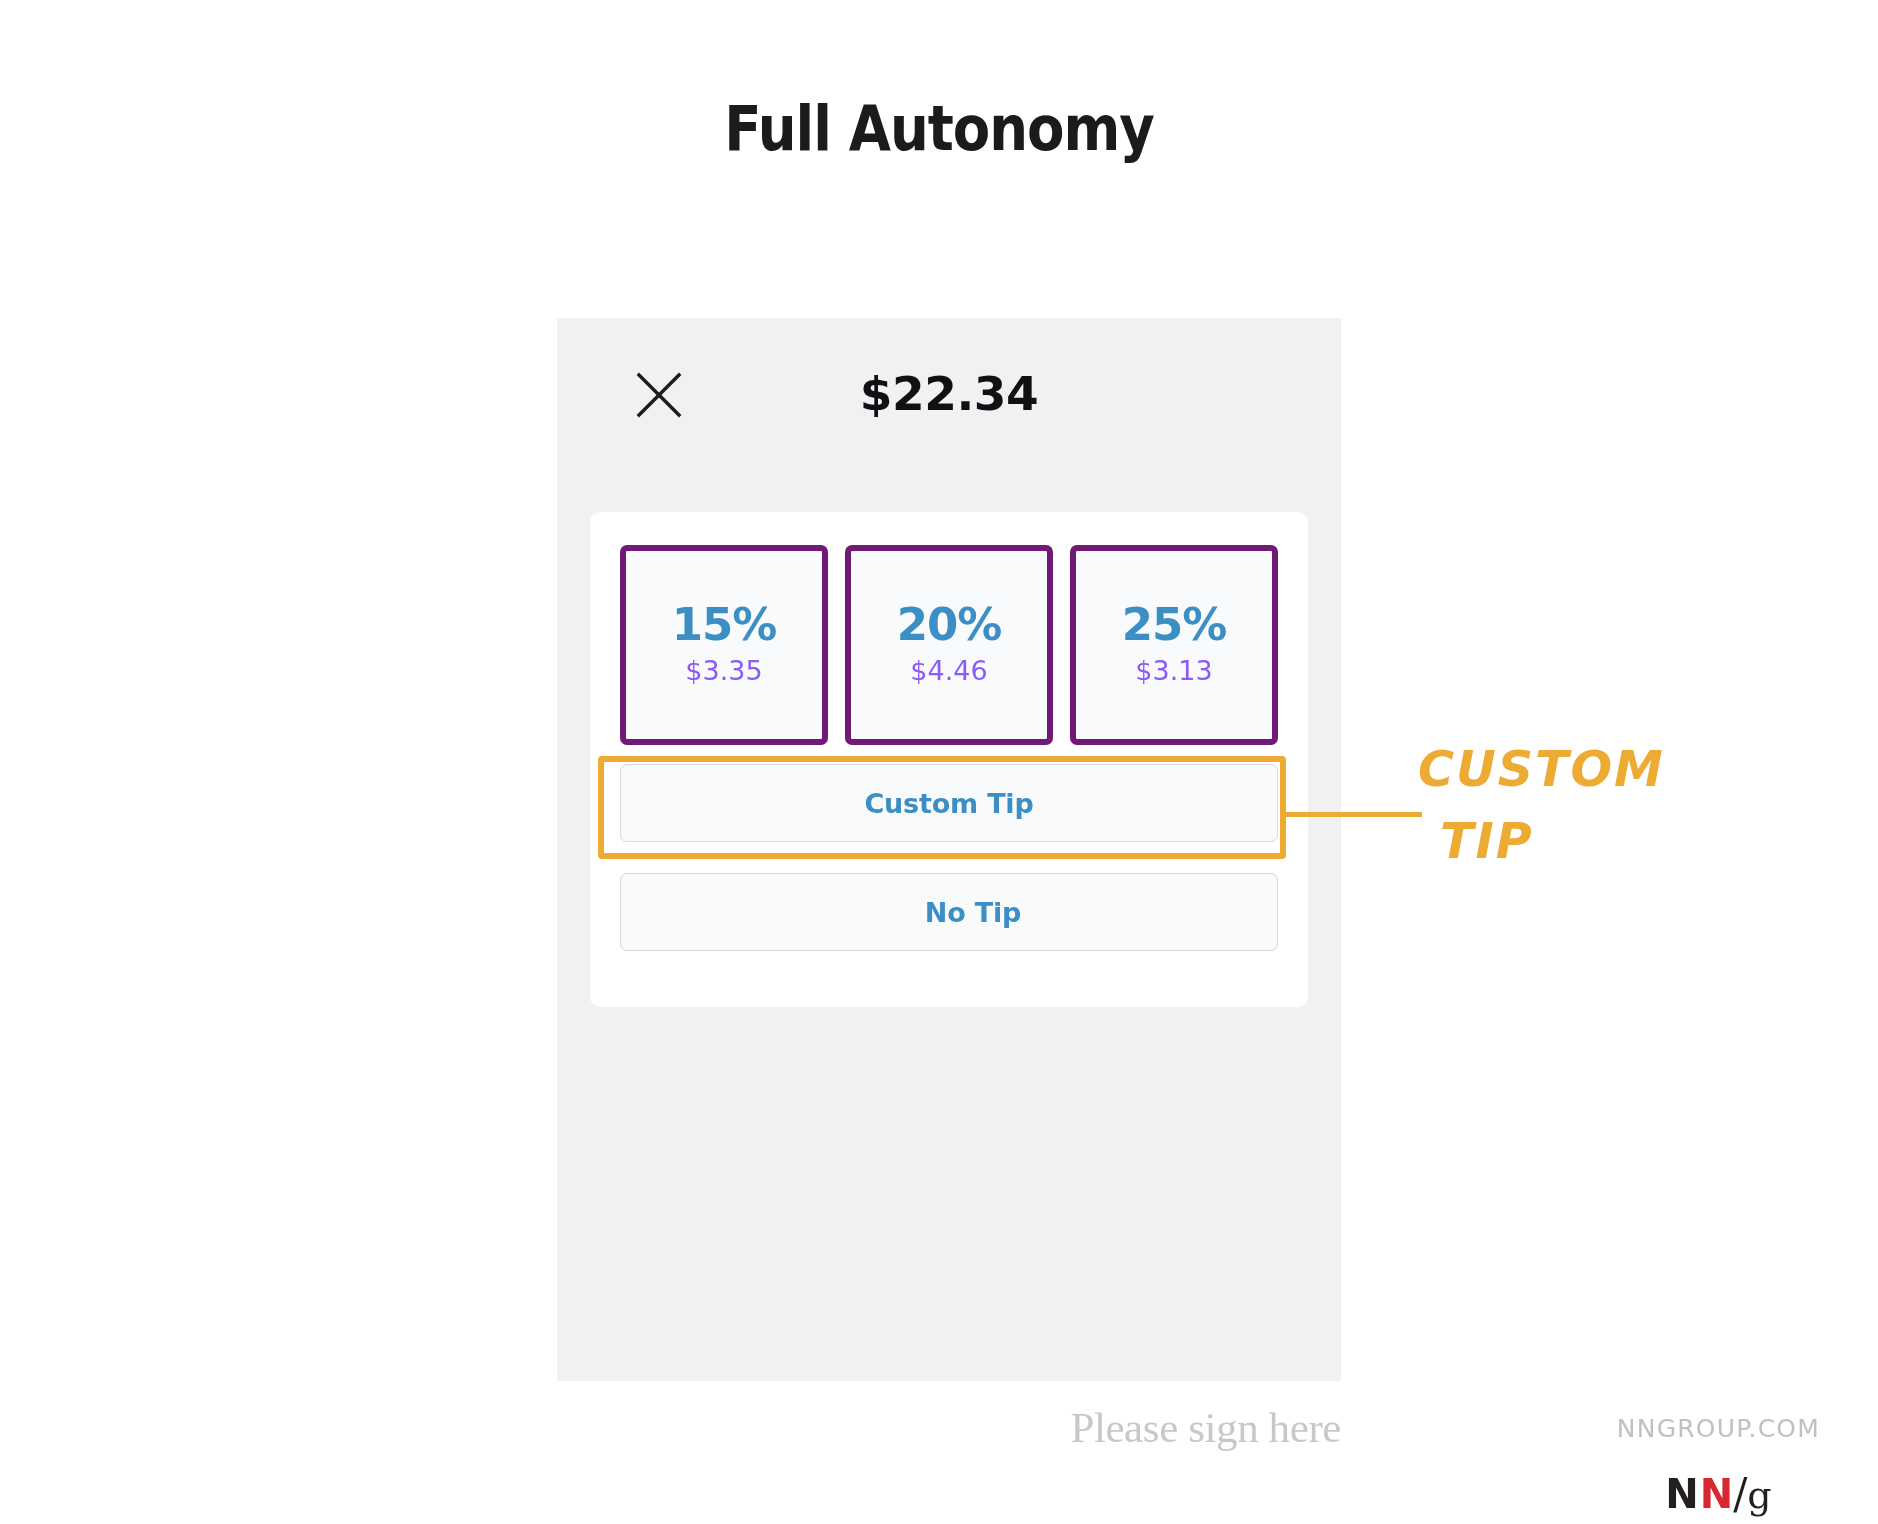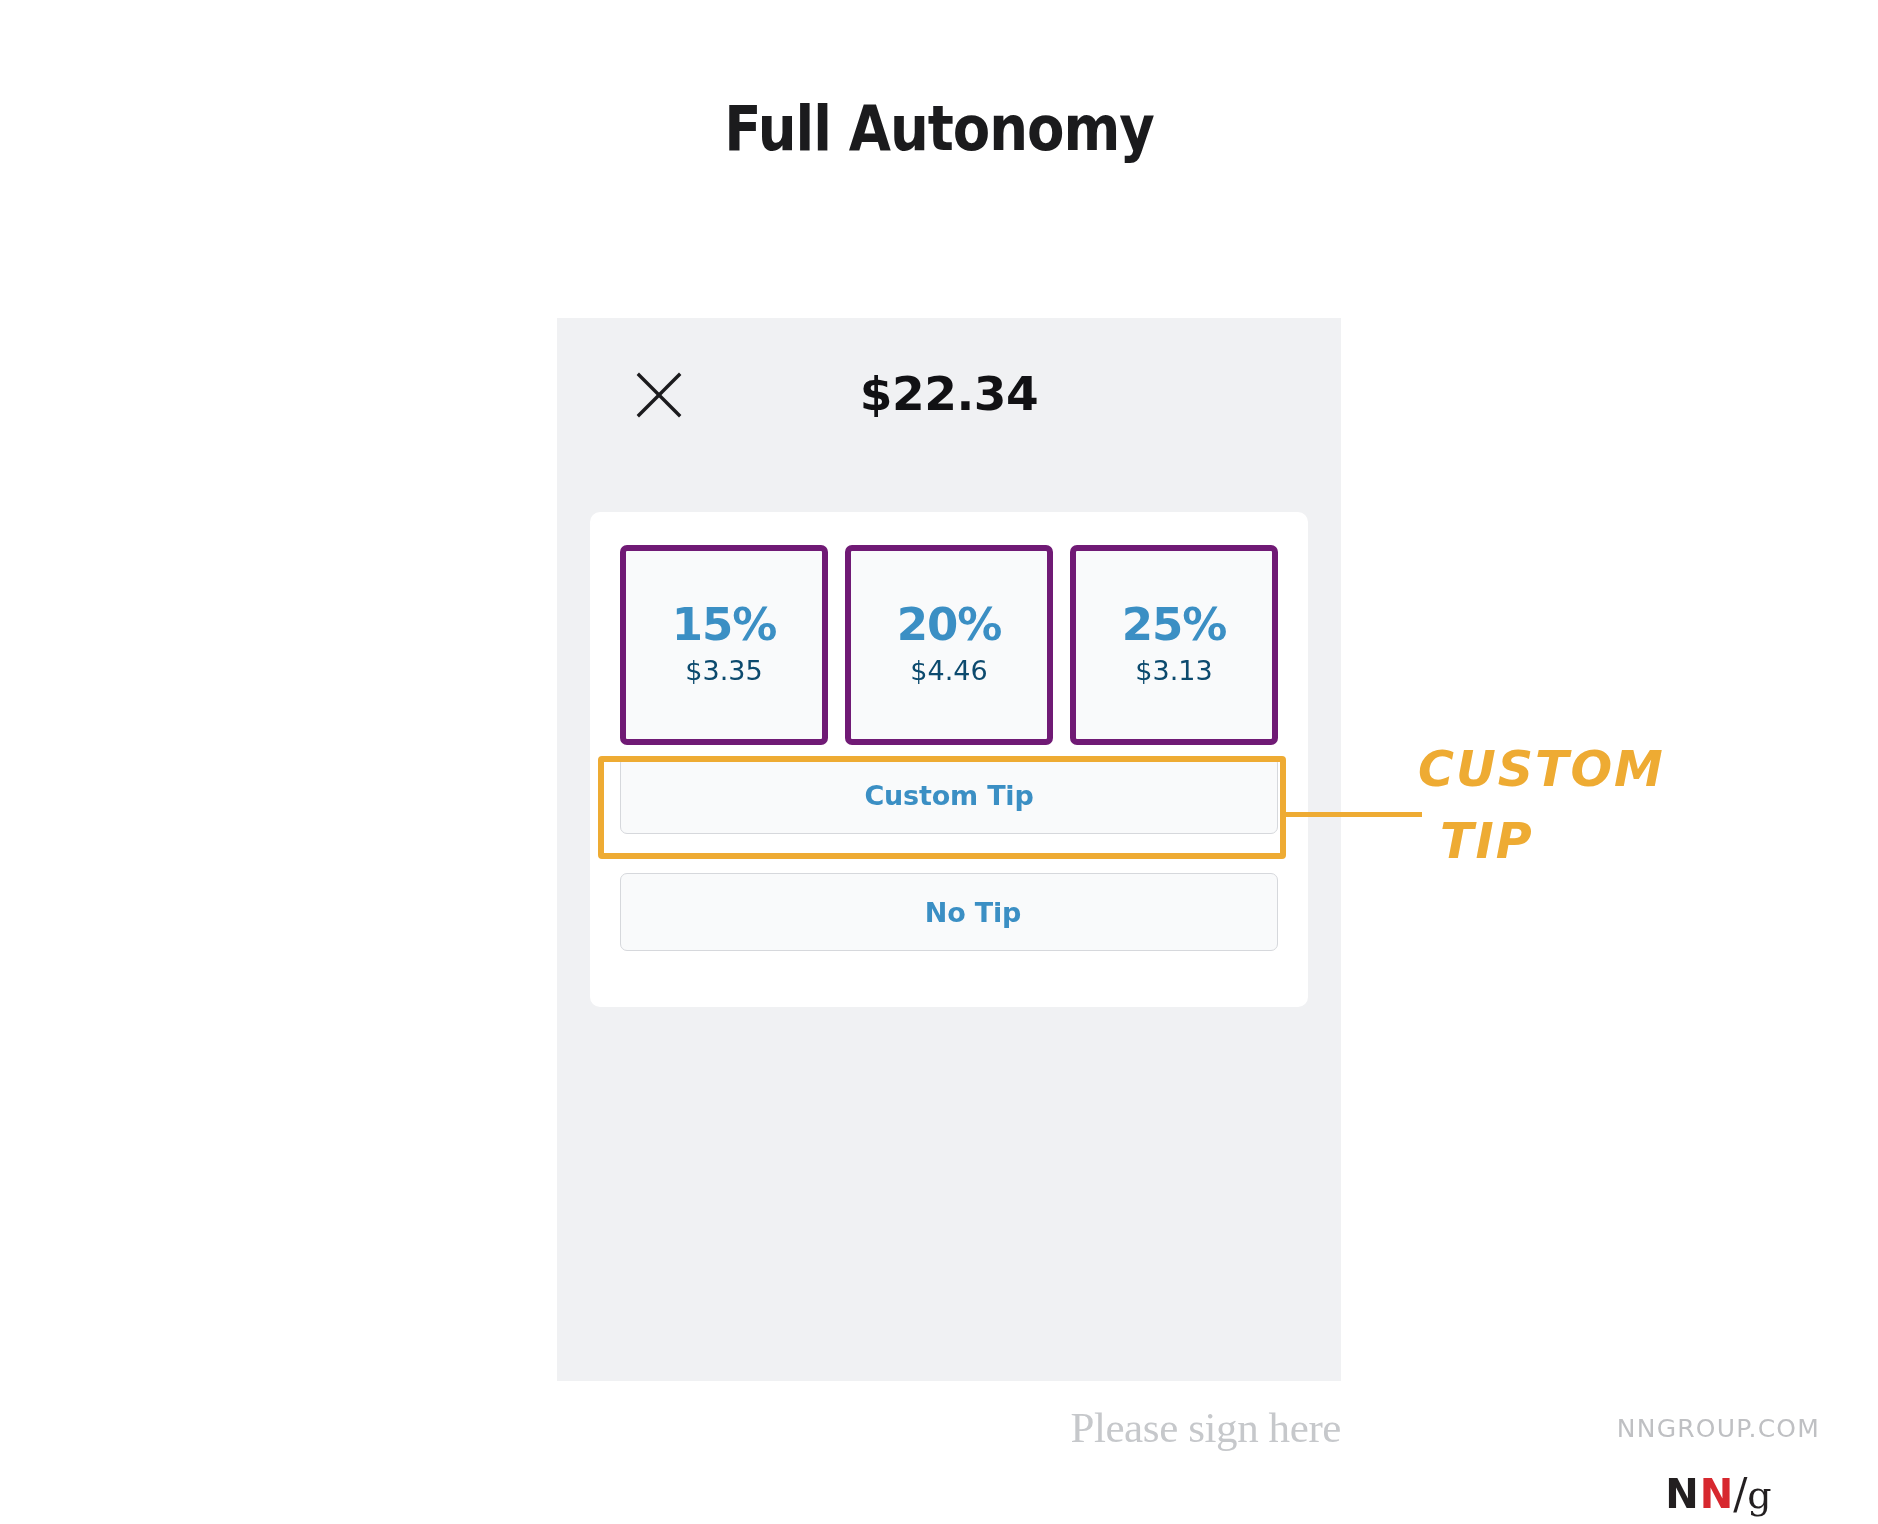--- a/index.html
+++ b/index.html
@@ -111,21 +111,21 @@
     font-size: 45px;
     font-weight: bold;
     color: #3b8fc4;
     letter-spacing: -1px;
     line-height: 52px;
   }
   .tip-amt {
     font-family: "DejaVu Sans", sans-serif;
     font-size: 27px;
     font-weight: normal;
-    color: #0c4a6e;
+    color: #8b5cf6;
     line-height: 40px;
   }
 
   .wide-btn {
     position: absolute;
     left: 30px;
     width: 658px;
     height: 78px;
     background: #f9fafb;
     border: 1px solid #d6d8dc;
@@ -133,21 +133,21 @@
     box-sizing: border-box;
     display: flex;
     align-items: center;
     justify-content: center;
     font-family: "DejaVu Sans", sans-serif;
     font-size: 27px;
     font-weight: bold;
     color: #3b8fc4;
     letter-spacing: -0.2px;
   }
-  .btn-custom { top: 244px; }
+  .btn-custom { top: 252px; }
   .btn-notip  { top: 361px; padding-left: 48px; }
 
   
   .highlight-ring {
     position: absolute;
     left: 598px;
     top: 756px;
     width: 688px;
     height: 103px;
     border: 6px solid #eeab33;

